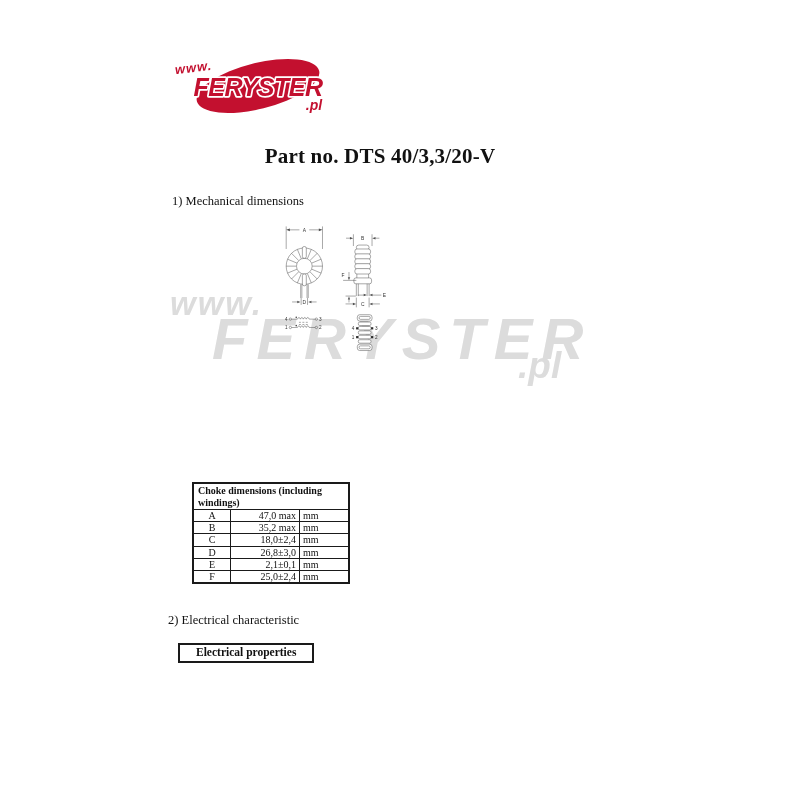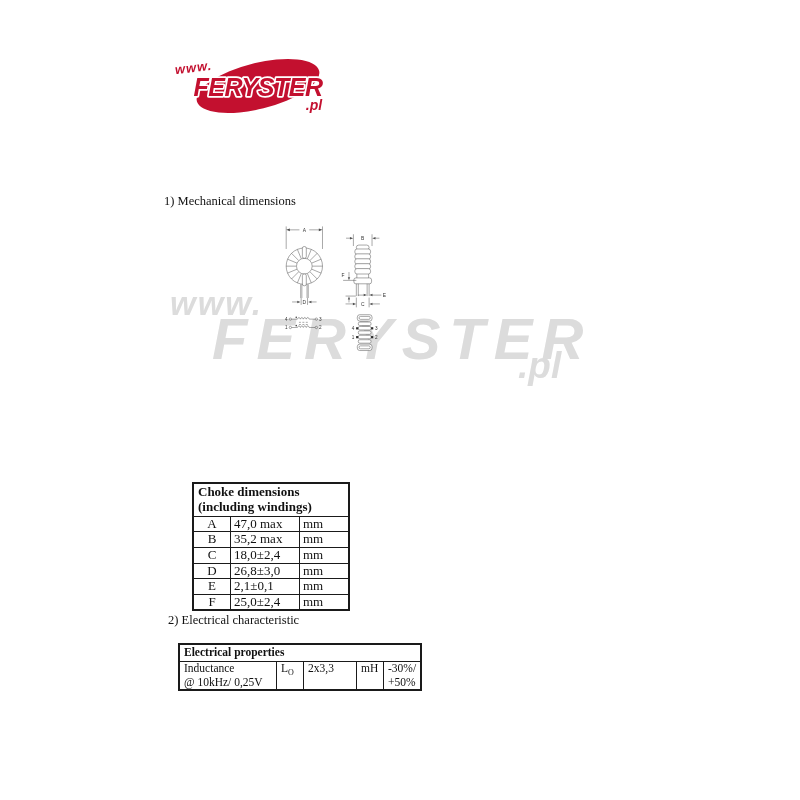--- a/index.html
+++ b/index.html
@@ -4,41 +4,41 @@
 <style>
   html,body{margin:0;padding:0}
   body{width:800px;height:800px;background:#ffffff;position:relative;
        font-family:"Liberation Serif",serif;color:#111}
   .page{position:absolute;inset:0;background:#fff;overflow:hidden}
   .abs{position:absolute}
   #logo{left:170px;top:55px;z-index:3}
   .title{left:170px;top:144px;width:420px;text-align:center;
          font-size:21px;font-weight:bold;letter-spacing:.2px;z-index:2}
   .sec{font-size:12.5px;z-index:2}
-  #sec1{left:164px;top:194px}
+  #sec1{left:172px;top:194px}
   #sec2{left:168px;top:613px}
   .wm{color:#dcdcdc;font-family:"Liberation Sans",sans-serif;font-weight:bold;
       font-style:italic;white-space:nowrap;z-index:0;line-height:1}
   #wm-www{left:170px;top:287px;font-size:33px;letter-spacing:2px}
   #wm-name{left:212px;top:310px;font-size:58px;letter-spacing:9px}
   #wm-pl{left:518px;top:347px;font-size:37px}
   #drawing{left:270px;top:205px;z-index:1}
   table{border-collapse:collapse;position:absolute;background:#fff;z-index:2;
         color:#111}
-  .choke{left:192px;top:482px;font-size:13px;line-height:1.12;
+  .choke{left:192px;top:482px;font-size:10px;line-height:1.12;
          border:2px solid #1a1a1a}
   .choke td{border:1px solid #1a1a1a;padding:0 3px}
   .choke td.th{font-weight:bold;padding:1px 4px;line-height:1.15}
   .choke td.dim{width:30px;text-align:center}
-  .choke td.val{width:62px;text-align:left}
+  .choke td.val{width:62px;text-align:right}
   .choke td.unit{width:42px;text-align:left}
   .elec{left:178px;top:643px;font-size:11.5px;line-height:1.2;
         border:2px solid #1a1a1a}
   .elec td{border:1px solid #1a1a1a;padding:0 4px;vertical-align:top}
-  .elec td.th{font-weight:bold;padding:1px 4px}
+  .elec td.th{font-weight:bold;padding:1px 16px}
   .elec td.name{width:88px}
   .elec td.sym{width:18px}
   .elec td.val{width:44px}
   .elec td.unit{width:18px}
   .elec td.tol{width:28px}
   sub{font-size:8px}
   svg text{font-family:"Liberation Sans",sans-serif}
 </style>
 </head>
 <body>
@@ -49,20 +49,21 @@
   <span class="abs wm" id="wm-name">FERYSTER</span>
   <span class="abs wm" id="wm-pl">.pl</span>
 
   <svg class="abs" id="logo" width="160" height="62" viewBox="0 0 160 62">
     <ellipse cx="88" cy="31" rx="63" ry="23" fill="#c3102f" transform="rotate(-14 88 31)"></ellipse>
     <text x="24" y="17" font-size="13" font-weight="bold" font-style="italic" fill="#c3102f" letter-spacing="1" transform="rotate(-7 24 17)" text-anchor="middle">www.</text>
     <text x="88" y="41" font-size="25" font-weight="bold" font-style="italic" fill="#c3102f" stroke="#ffffff" stroke-width="3.4" paint-order="stroke" stroke-linejoin="round" text-anchor="middle" letter-spacing="-0.5">FERYSTER</text>
     <text x="144" y="55" font-size="14" font-weight="bold" font-style="italic" fill="#c3102f" text-anchor="middle">.pl</text>
   </svg>
 
+  <div class="abs title">Part no. DTS 40/3,3/20-V</div>
   <div class="abs sec" id="sec1">1) Mechanical dimensions</div>
   <div class="abs sec" id="sec2">2) Electrical characteristic</div>
 
   <svg class="abs" id="drawing" width="260" height="268" viewBox="270 205 530 473">
     <svg x="270" y="205" width="260" height="268" viewBox="270 205 260 268">
     <g stroke="#4f4f4f" stroke-width="1" fill="none" font-family="Liberation Sans">
 
       <g>
 
         <line x1="303" y1="212" x2="303" y2="258"></line>
@@ -238,29 +239,16 @@
       <td class="unit">mm</td>
     </tr>
   </tbody>
     </table>
 
   <table class="elec">
     <tbody>
         <tr>
       <td colspan="5" class="th">Electrical properties</td>
     </tr>
-    <tr>
-      <td class="name">
-        <div>Inductance</div>
-        <div>@ 10kHz/ 0,25V</div>
-      </td>
-      <td class="sym"><span>L</span><sub>O</sub></td>
-      <td class="val">2x3,3</td>
-      <td class="unit">mH</td>
-      <td class="tol">
-        <div>-30%/</div>
-        <div>+50%</div>
-      </td>
-    </tr>
   </tbody>
     </table>
 
 </div>
 
 </body></html>

